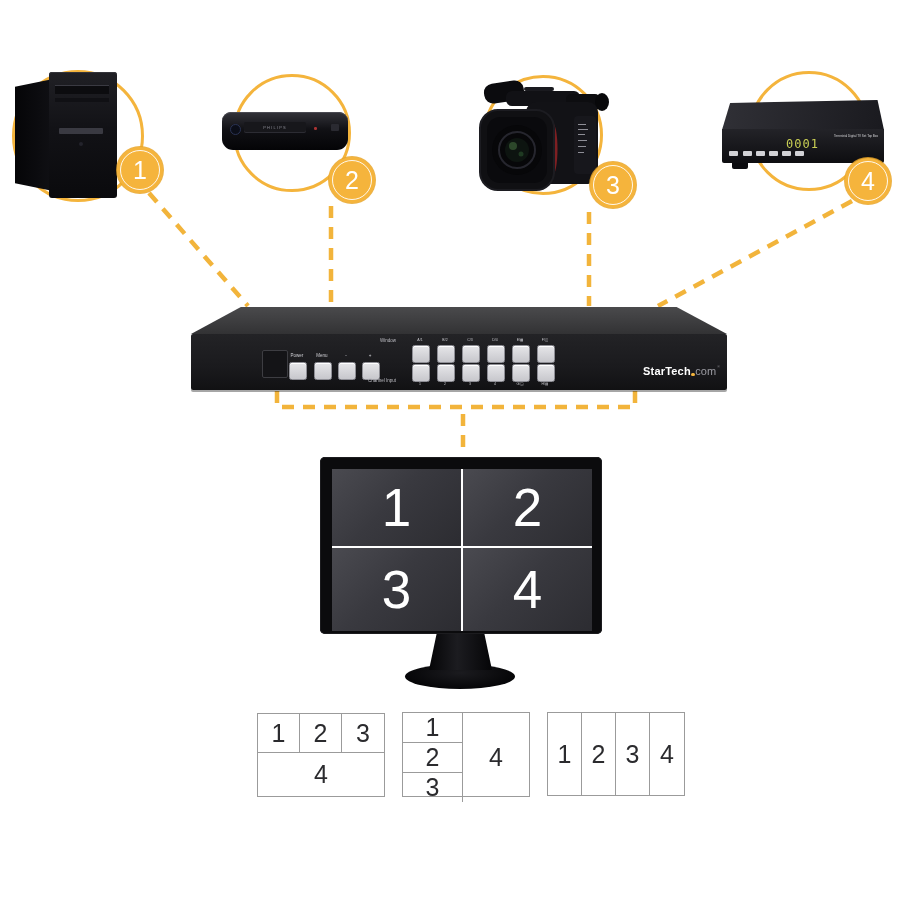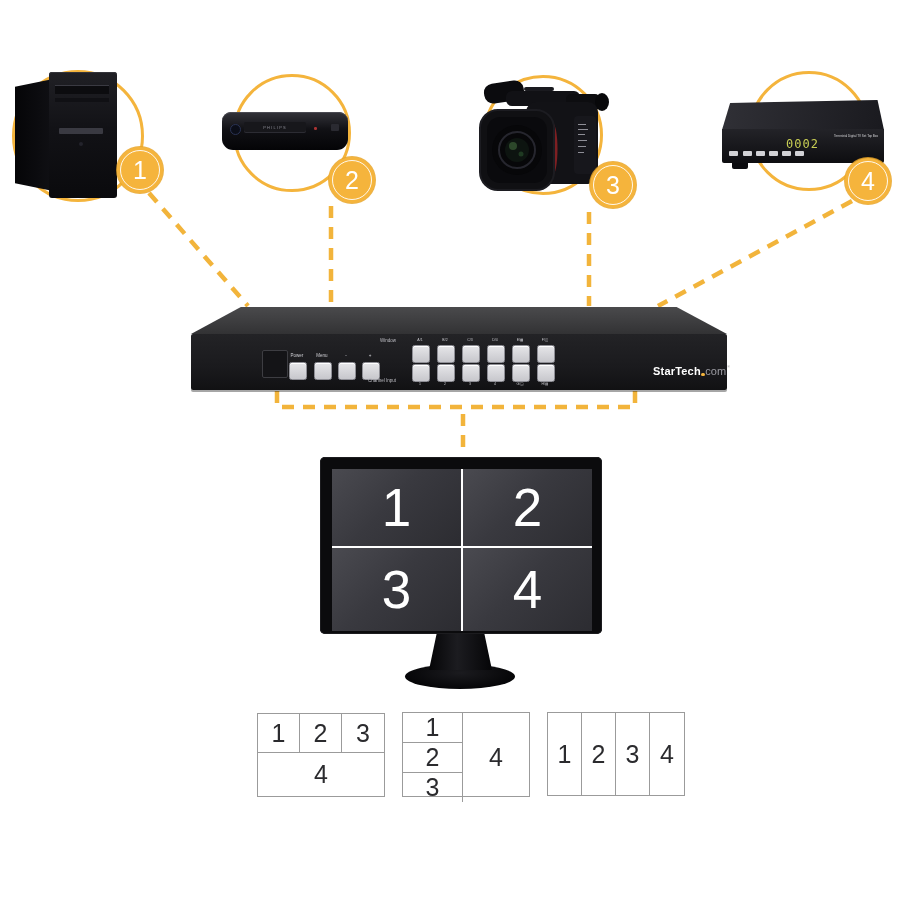--- a/index.html
+++ b/index.html
@@ -66,21 +66,21 @@
   .sw-front { position:absolute; left:0; top:27px; width:536px; height:56px;
     background:linear-gradient(180deg,#232326 0%,#1a1a1d 60%,#111113 100%);
     border-radius:2px; box-shadow:0 2px 0 rgba(0,0,0,.35); }
   .sw-ir { position:absolute; left:71px; top:16px; width:24px; height:26px;
     border:1px solid #3d3d42; border-radius:2px; background:#141417; }
   .sw-btn { position:absolute; width:16px; height:16px; background:linear-gradient(180deg,#e6e6e9,#c7c7cc);
     border:1px solid #8f8f96; border-radius:2.5px; box-shadow:inset 0 1px 0 #fff; }
   .sw-lbl { position:absolute; font-size:4.5px; color:#cfcfd4; text-align:center; width:24px; }
   .sw-sec { position:absolute; font-size:4.5px; color:#bcbcc2; text-align:right; }
   .sw-grid-lbl { position:absolute; font-size:3.5px; color:#c6c6cc; width:24px; text-align:center; white-space:nowrap; }
-  .sw-logo { position:absolute; left:462px; top:31px; display:flex; align-items:baseline; }
+  .sw-logo { position:absolute; left:452px; top:31px; display:flex; align-items:baseline; }
   .sw-logo .b1 { color:#fff; font-weight:700; font-size:11px; letter-spacing:.2px; }
   .sw-logo .dot { width:3.5px; height:3.5px; border-radius:50%; background:#F4B43C; margin:0 .5px 1px .5px; align-self:flex-end; }
   .sw-logo .b2 { color:#9c9ca3; font-weight:400; font-size:11px; }
   .sw-logo .reg { color:#8a8a90; font-size:3.5px; margin-left:1px; align-self:flex-start; }
 
   
   .mon-frame { left:320px; top:457px; width:282px; height:177px; background:#0b0b0d; border-radius:5px; z-index:4;
     box-shadow:inset 0 0 0 1px #1c1c1f; }
   .mon-screen { left:332px; top:469px; width:260px; height:162px; z-index:5;
     display:grid; grid-template-columns:129px 1fr; grid-template-rows:77px 1fr; gap:2px; background:#fff; }
@@ -176,21 +176,21 @@
   <div class="halo" style="left:749px; top:71px; width:114px; height:114px;"></div>
   <div class="abs stb" style="left:722px; top:100px; width:162px; height:70px;">
     <div class="stb-top"></div>
     <div class="stb-front">
       <div class="stb-btn" style="left:7px;"></div>
       <div class="stb-btn" style="left:21px;"></div>
       <div class="stb-btn" style="left:34px;"></div>
       <div class="stb-btn" style="left:47px;"></div>
       <div class="stb-btn" style="left:60px;"></div>
       <div class="stb-btn" style="left:73px;"></div>
-      <div class="stb-display">0002</div>
+      <div class="stb-display">0001</div>
       <div class="stb-text">Terrestrial Digital TV Set Top Box</div>
     </div>
     <div class="stb-foot" style="left:10px;"></div>
     <div class="stb-foot" style="right:14px;"></div>
   </div>
   <div class="badge" style="left:845px; top:158px;">
     <span>4</span>
   </div>
 
   <div class="abs switcher">

